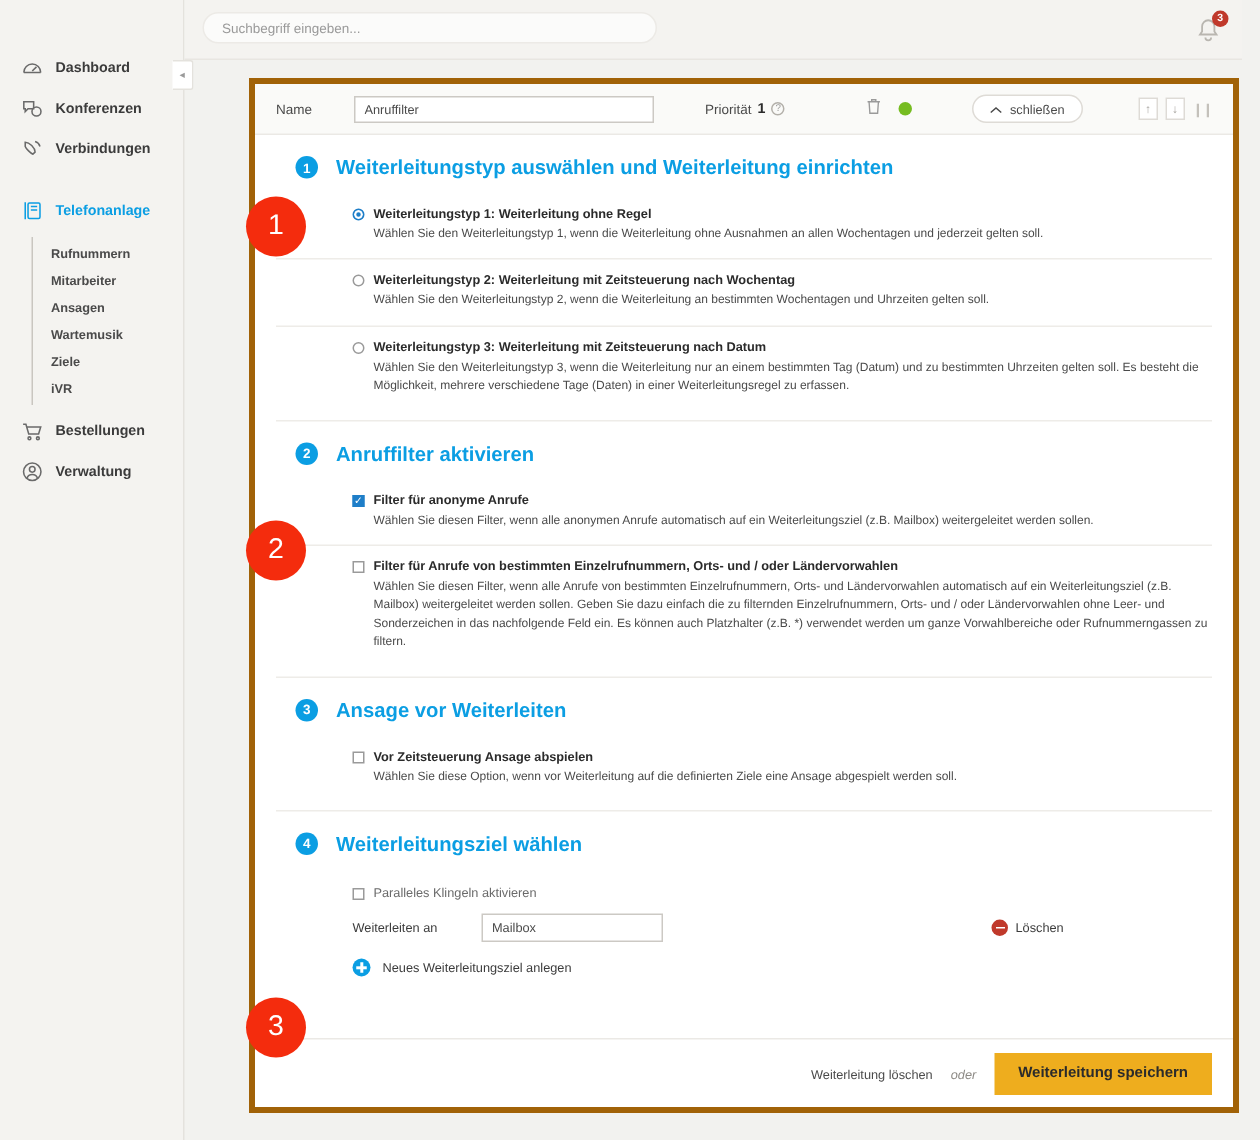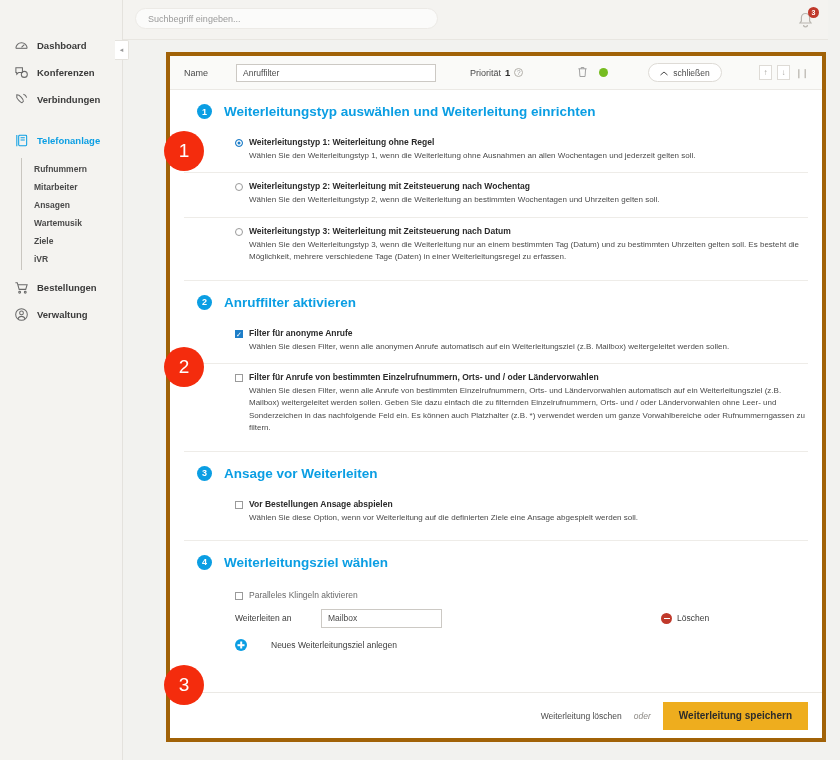--- a/index.html
+++ b/index.html
@@ -155,21 +155,21 @@
   .row2 .tb-lbl { width: 86px; }
   .del-btn {
     position: absolute; right: 45px; display: flex; align-items: center;
     gap: 5px; cursor: pointer;
   }
   .minus-circ {
     width: 11px; height: 11px; border-radius: 50%; background: #c0392b;
     display: flex; align-items: center; justify-content: center;
   }
   .minus-circ i { width: 6px; height: 1.5px; background: #fff; display: block; }
-  .add-row { display: flex; align-items: center; gap: 24px; margin-top: 11px; cursor: pointer; }
+  .add-row { display: flex; align-items: center; gap: 8px; margin-top: 11px; cursor: pointer; }
   .plus-circ {
     width: 12px; height: 12px; border-radius: 50%; background: #0b9ee3;
     position: relative; flex: none;
   }
   .plus-circ::before, .plus-circ::after {
     content: ''; position: absolute; background: #fff;
     left: 50%; top: 50%; transform: translate(-50%,-50%);
   }
   .plus-circ::before { width: 7px; height: 1.6px; }
   .plus-circ::after { width: 1.6px; height: 7px; }
@@ -395,21 +395,21 @@
     <div class="sec-head" style="border-top:1px solid #eeece8;margin-top:6px;">
       <span class="sec-num">3</span>
       <span class="sec-title">Ansage vor Weiterleiten</span>
     </div>
 
     <div class="opt">
       <div class="opt-row">
         <span class="ctl">
             <span class="check"></span>
           </span>
-        <span class="opt-title">Vor Bestellungen Ansage abspielen</span>
+        <span class="opt-title">Vor Zeitsteuerung Ansage abspielen</span>
       </div>
       <div class="opt-desc">Wählen Sie diese Option, wenn vor Weiterleitung auf die definierten Ziele eine Ansage abgespielt werden soll.</div>
     </div>
 
     <div class="sec-head" style="border-top:1px solid #eeece8;margin-top:6px;">
       <span class="sec-num">4</span>
       <span class="sec-title">Weiterleitungsziel wählen</span>
     </div>
 
     <div class="target-block">

